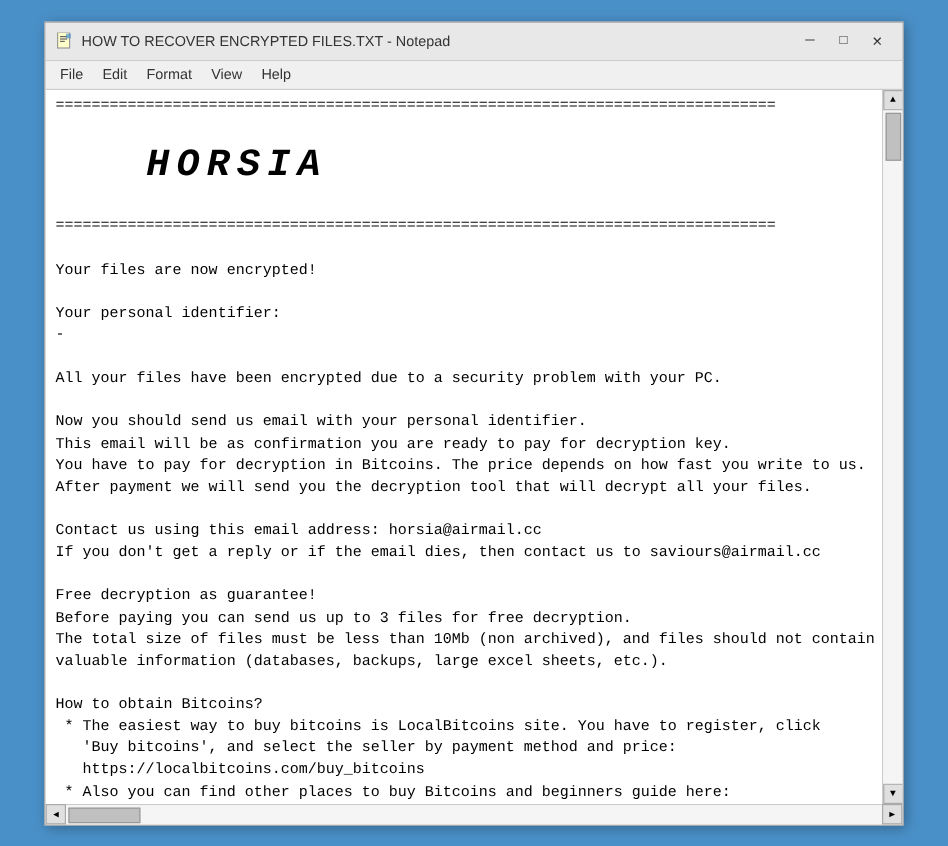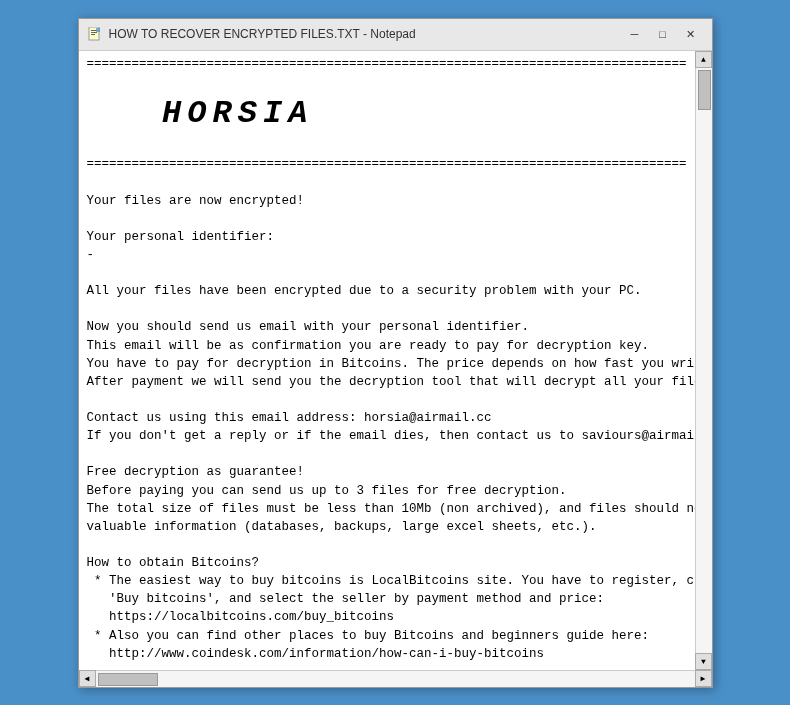--- a/index.html
+++ b/index.html
@@ -14,21 +14,21 @@
       background: #4a90c8;
       display: flex;
       justify-content: center;
       align-items: center;
       width: 790px;
       height: 705px;
       overflow: hidden;
     }
 
     .window {
-      width: 635px;
+      width: 716px;
       height: 670px;
       background: #f0f0f0;
       border: 1px solid #999;
       display: flex;
       flex-direction: column;
       box-shadow: 2px 2px 10px rgba(0,0,0,0.3);
     }
 
     .title-bar {
       background: #e8e8e8;
@@ -214,20 +214,27 @@
       </div>
       <span class="title-text">HOW TO RECOVER ENCRYPTED FILES.TXT - Notepad</span>
     </div>
     <div class="title-controls">
       <button class="title-btn">─</button>
       <button class="title-btn">□</button>
       <button class="title-btn close">✕</button>
     </div>
   </div>
 
+  <div class="menu-bar">
+    <span class="menu-item">File</span>
+    <span class="menu-item">Edit</span>
+    <span class="menu-item">Format</span>
+    <span class="menu-item">View</span>
+    <span class="menu-item">Help</span>
+  </div>
 
   <div class="content-area">
     <div class="text-content" contenteditable="false" style="">================================================================================
 
 <span style="font-size:32px; font-weight:bold; font-style:italic; letter-spacing:6px; font-family:'Courier New',monospace;">   HORSIA</span>
 
 ================================================================================
 
 Your files are now encrypted!
 

